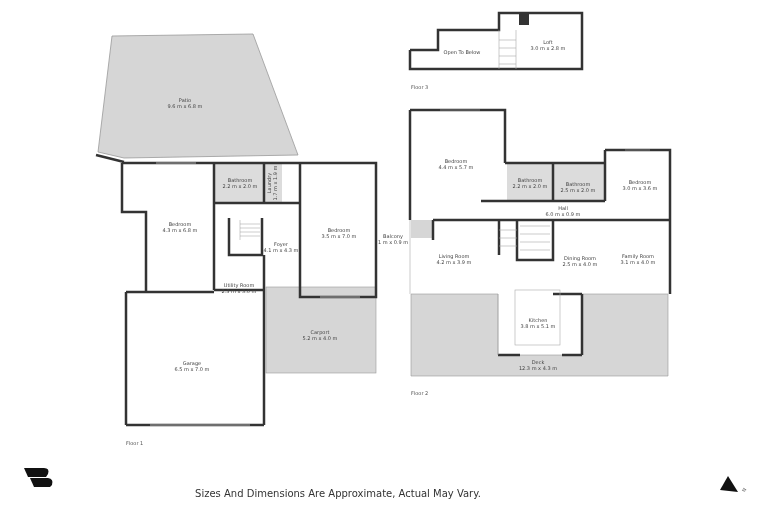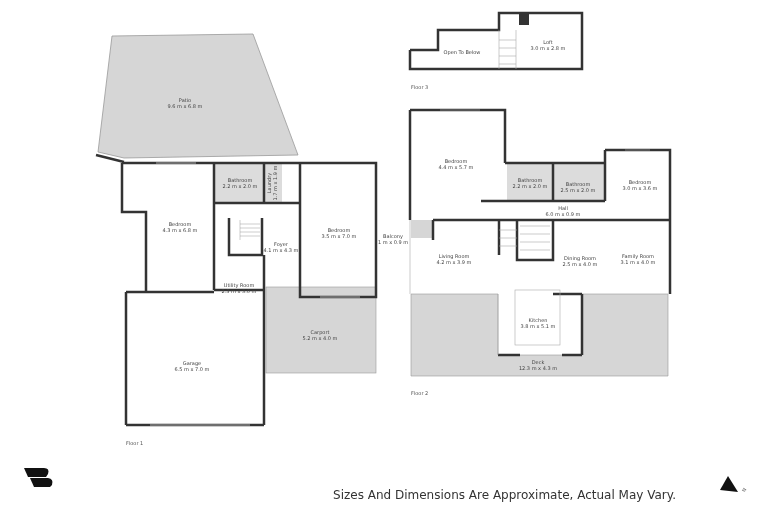--- a/index.html
+++ b/index.html
@@ -1,21 +1,21 @@
 <!DOCTYPE html>
 <html><head>
 <meta charset="utf-8">
 <style>
   html,body{margin:0;padding:0;background:#fff;}
   body{width:768px;height:512px;position:relative;overflow:hidden;font-family:"DejaVu Sans",sans-serif;color:#333;}
   svg{position:absolute;left:0;top:0;}
   .lbl{position:absolute;font-size:5px;line-height:6px;text-align:center;color:#444;white-space:nowrap;transform:translate(-50%,-50%);}
   .lbl span{display:block;}
   .floorlbl{position:absolute;font-size:5px;color:#555;}
-  .disclaimer{position:absolute;left:0;width:676px;top:488px;text-align:right;font-size:12px;color:#333;}
+  .disclaimer{position:absolute;left:0;width:676px;top:488px;text-align:center;font-size:10px;color:#333;}
   .rot{transform:translate(-50%,-50%) rotate(-90deg);}
 </style>
 </head>
 <body>
 
 <svg width="768" height="512" viewBox="0 0 768 512">
 
   <g>
 
     <polygon points="112,36 253,34 298,155 124,158 98,152" fill="#d6d6d6" stroke="#999" stroke-width="0.8"></polygon>

